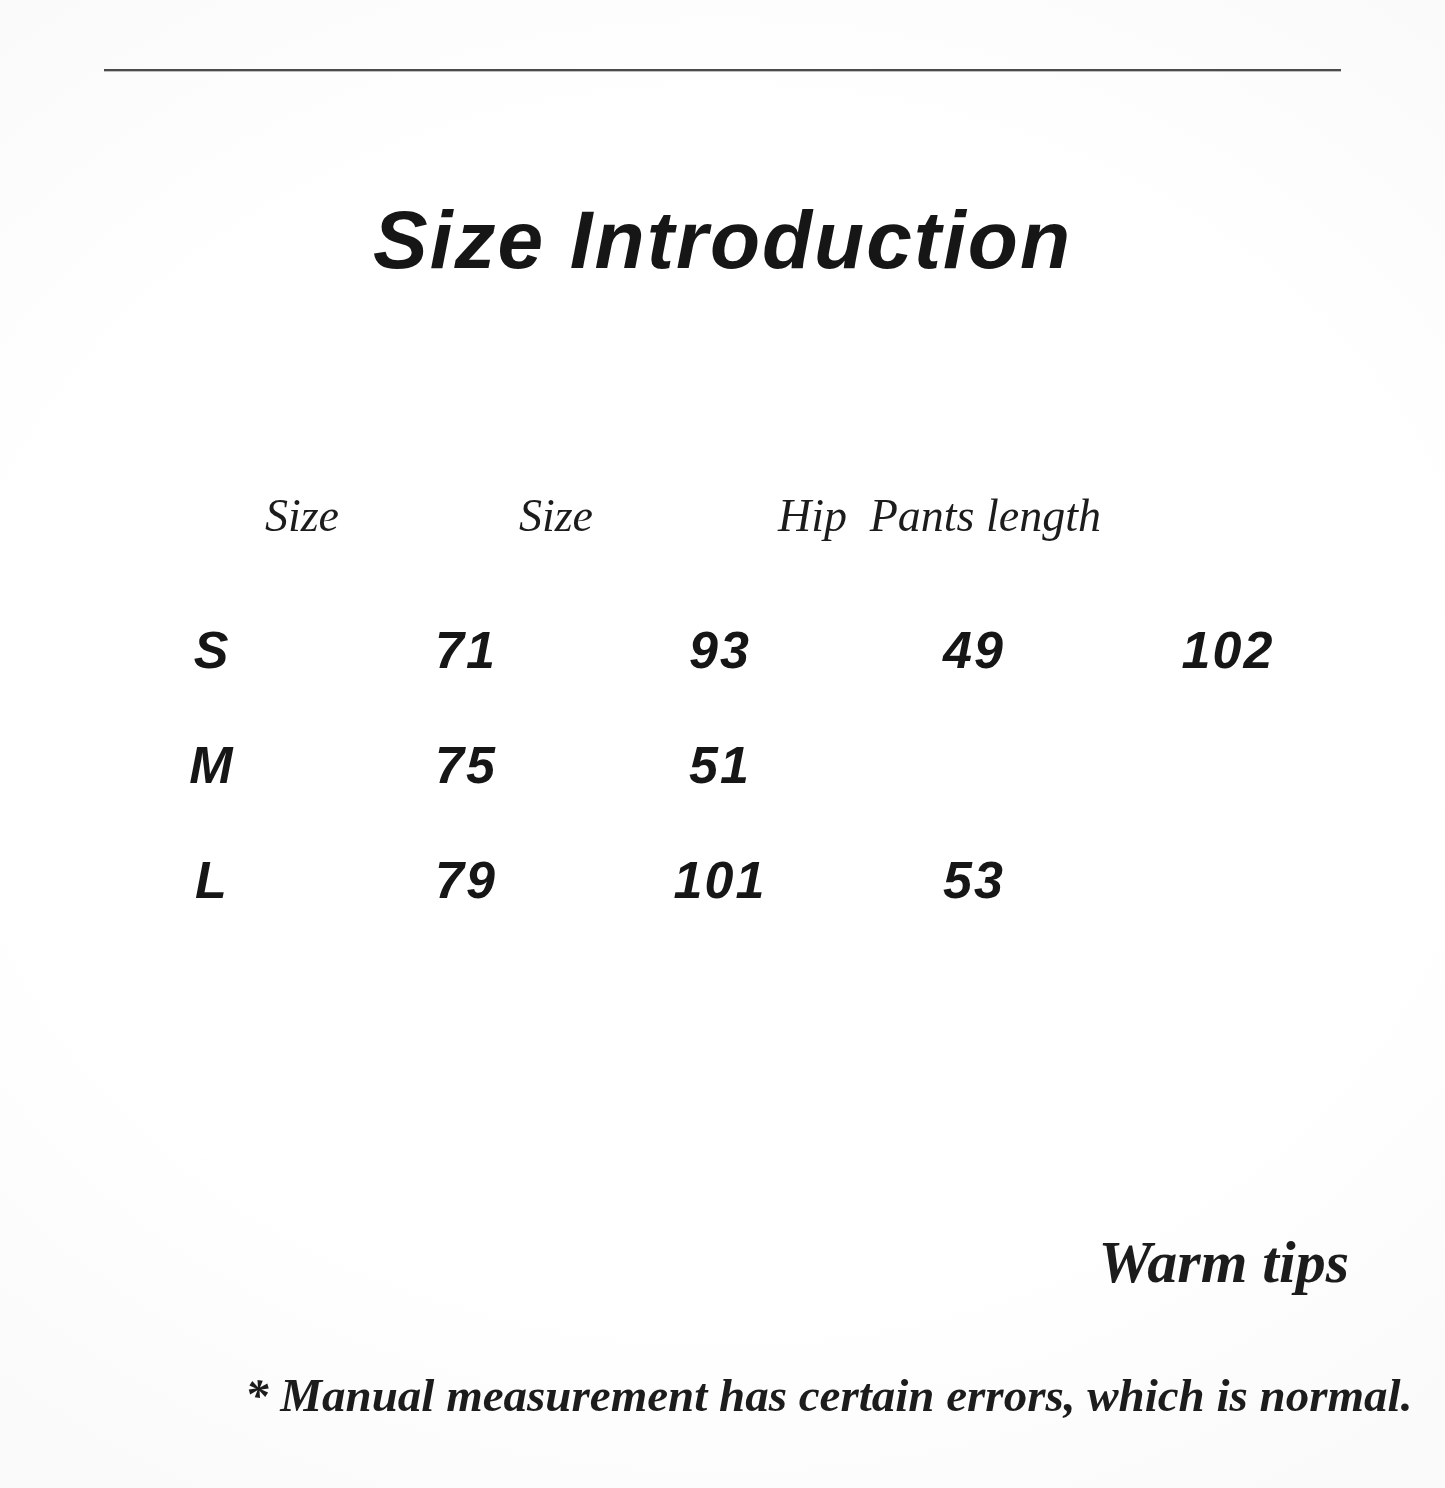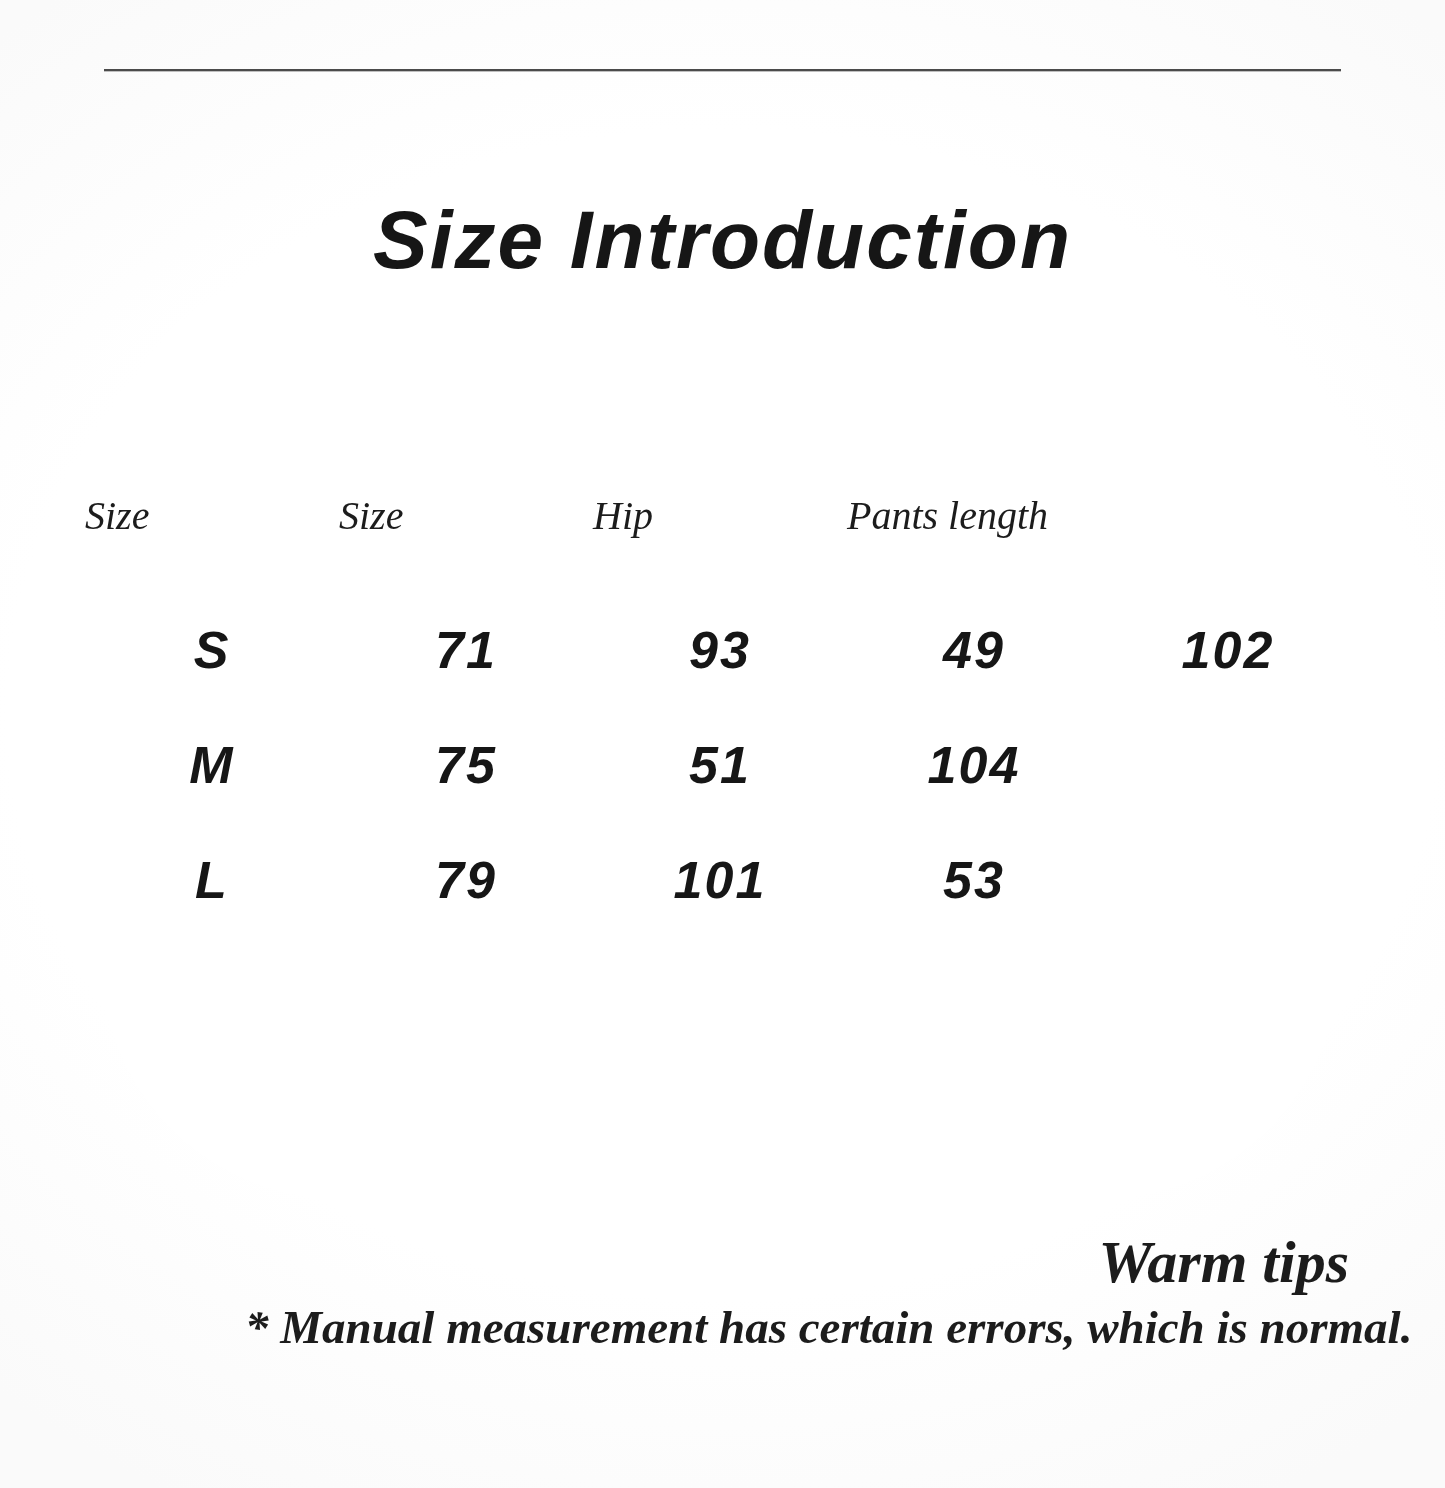--- a/index.html
+++ b/index.html
@@ -62,23 +62,23 @@
   .table-header-row,
   .table-row {
     display: grid;
     grid-template-columns: repeat(5, 1fr);
     align-items: center;
   }
 
   .table-header-row { height: 70px; }
 
   .header-cell {
-    text-align: left;
+    text-align: right;
     font-family: "Liberation Serif", serif;
-    font-size: 40px;
+    font-size: 46px;
     font-weight: 400;
     color: #1c1c1c;
     white-space: nowrap;
   }
 
   .table-body { margin-top: 42px; }
 
   .table-row { height: 115px; }
 
   .size-cell,
@@ -107,21 +107,21 @@
     top: 1228px;
     font-family: "Liberation Serif", serif;
     font-weight: 700;
     font-size: 60px;
     color: #1c1c1c;
   }
 
   .footnote {
     position: absolute;
     left: 245px;
-    top: 1300px;
+    top: 1368px;
     width: 1130px;
     font-family: "Liberation Serif", serif;
     font-weight: 600;
     font-size: 47px;
     color: #1c1c1c;
     white-space: nowrap;
   }
 </style>
 </head>
 <body>
@@ -150,21 +150,20 @@
         <div class="value-cell">71</div>
         <div class="value-cell">93</div>
         <div class="value-cell">49</div>
         <div class="value-cell">102</div>
       </div>
 
       <div class="table-row">
         <div class="size-cell">M</div>
         <div class="value-cell">75</div>
         <div class="value-cell">51</div>
-        <div class="value-cell">104</div>
       </div>
 
       <div class="table-row">
         <div class="size-cell">L</div>
         <div class="value-cell">79</div>
         <div class="value-cell">101</div>
         <div class="value-cell">53</div>
       </div>
 
     </div>

